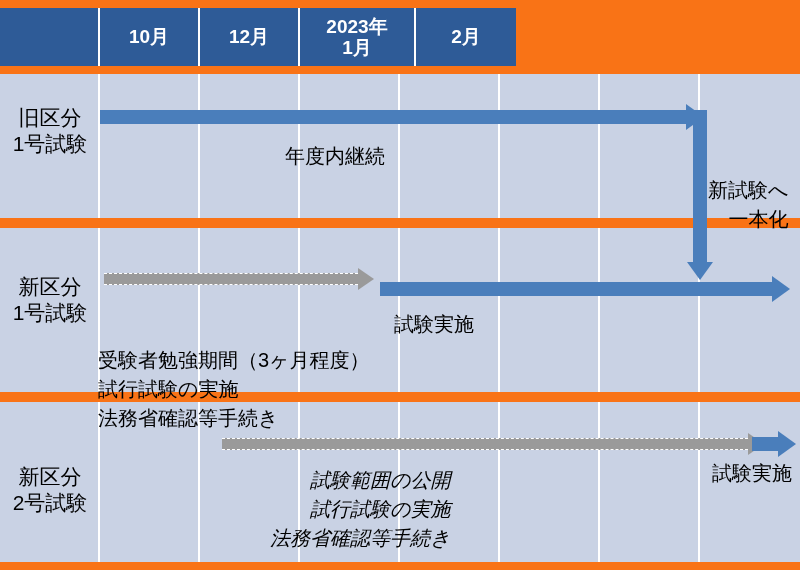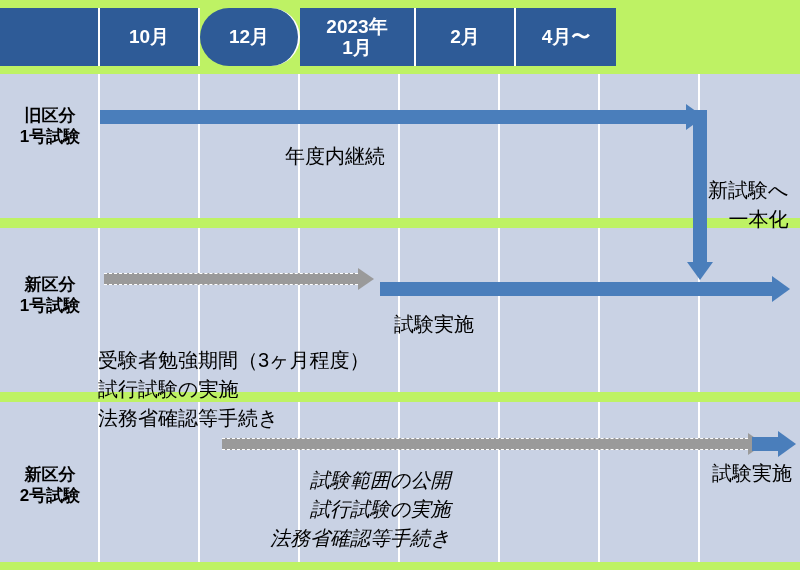--- a/index.html
+++ b/index.html
@@ -8,21 +8,21 @@
     background: #ffffff;
   }
   body {
     font-family: "Liberation Sans", sans-serif;
   }
   #chart {
     position: relative;
     width: 800px;
     height: 570px;
     overflow: hidden;
-    background: #bef264;
+    background: #f97316;
   }
 
   
   .header-row {
     position: absolute;
     left: 0;
     top: 8px;
     width: 800px;
     height: 58px;
     display: flex;
@@ -63,24 +63,24 @@
     box-sizing: border-box;
     height: 100%;
   }
   .band-cell:last-child { border-right: none; }
 
   .row-label {
     position: absolute;
     left: 0;
     width: 100px;
     text-align: center;
-    font-size: 17px;
+    font-size: 21px;
     color: #000000;
     line-height: 1.25;
-    font-weight: bold;
+    font-weight: normal;
   }
 
   
   .arrow-blue {
     position: absolute;
     height: 14px;
     background: #4A7EBB;
   }
   .arrow-blue-head {
     position: absolute;
@@ -127,25 +127,24 @@
   .note.center { text-align: right; }
 </style>
 </head>
 <body>
 
 <div id="chart">
 
   <div class="header-row">
     <div class="header-cell corner" style="width:100px;"></div>
     <div class="header-cell" style="width:100px;">10月</div>
-    <div class="header-cell" style="width:100px;border-radius:29px;">12月</div>
+    <div class="header-cell" style="width:100px;">12月</div>
     <div class="header-cell" style="width:116px; white-space:pre-line;">2023年
 1月</div>
     <div class="header-cell" style="width:100px;">2月</div>
-    <div class="header-cell" style="width:100px;">4月〜</div>
   </div>
 
   <div class="band" style="top:74px; height:144px;">
     <div class="band-inner">
       <div class="band-cell" style="width:100px;"></div>
       <div class="band-cell" style="width:100px;"></div>
       <div class="band-cell" style="width:100px;"></div>
       <div class="band-cell" style="width:100px;"></div>
       <div class="band-cell" style="width:100px;"></div>
       <div class="band-cell" style="width:100px;"></div>

